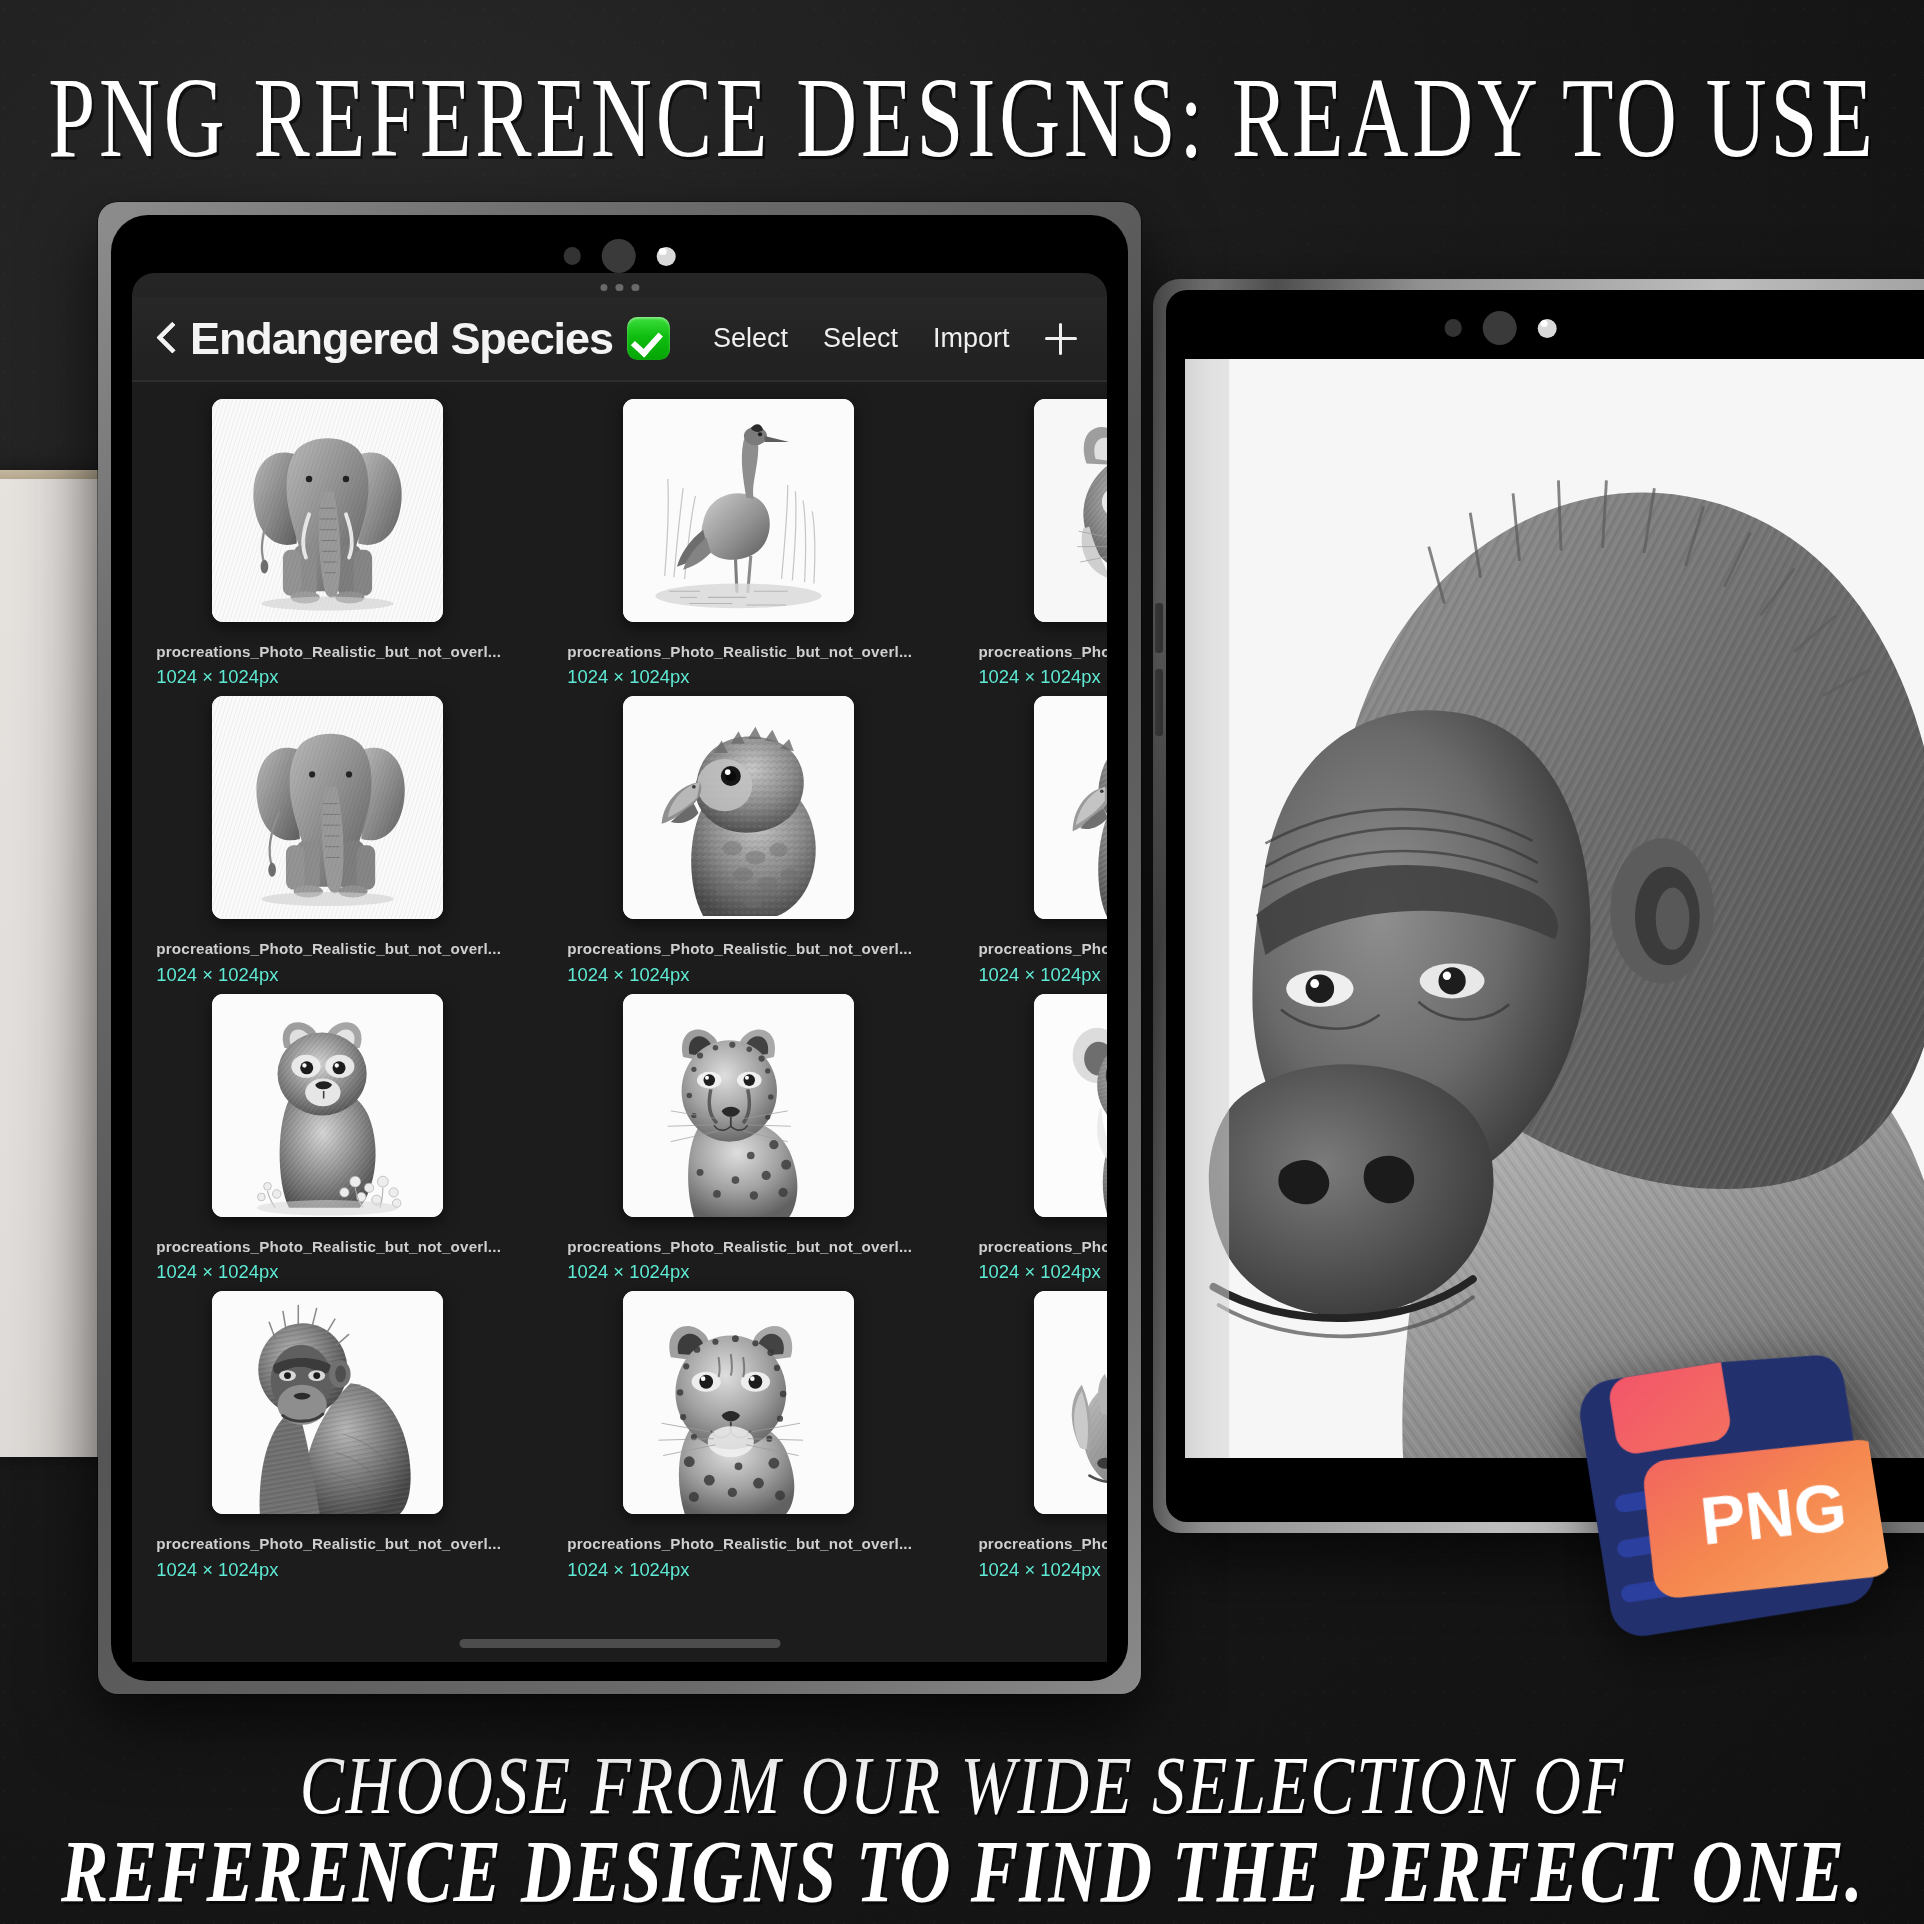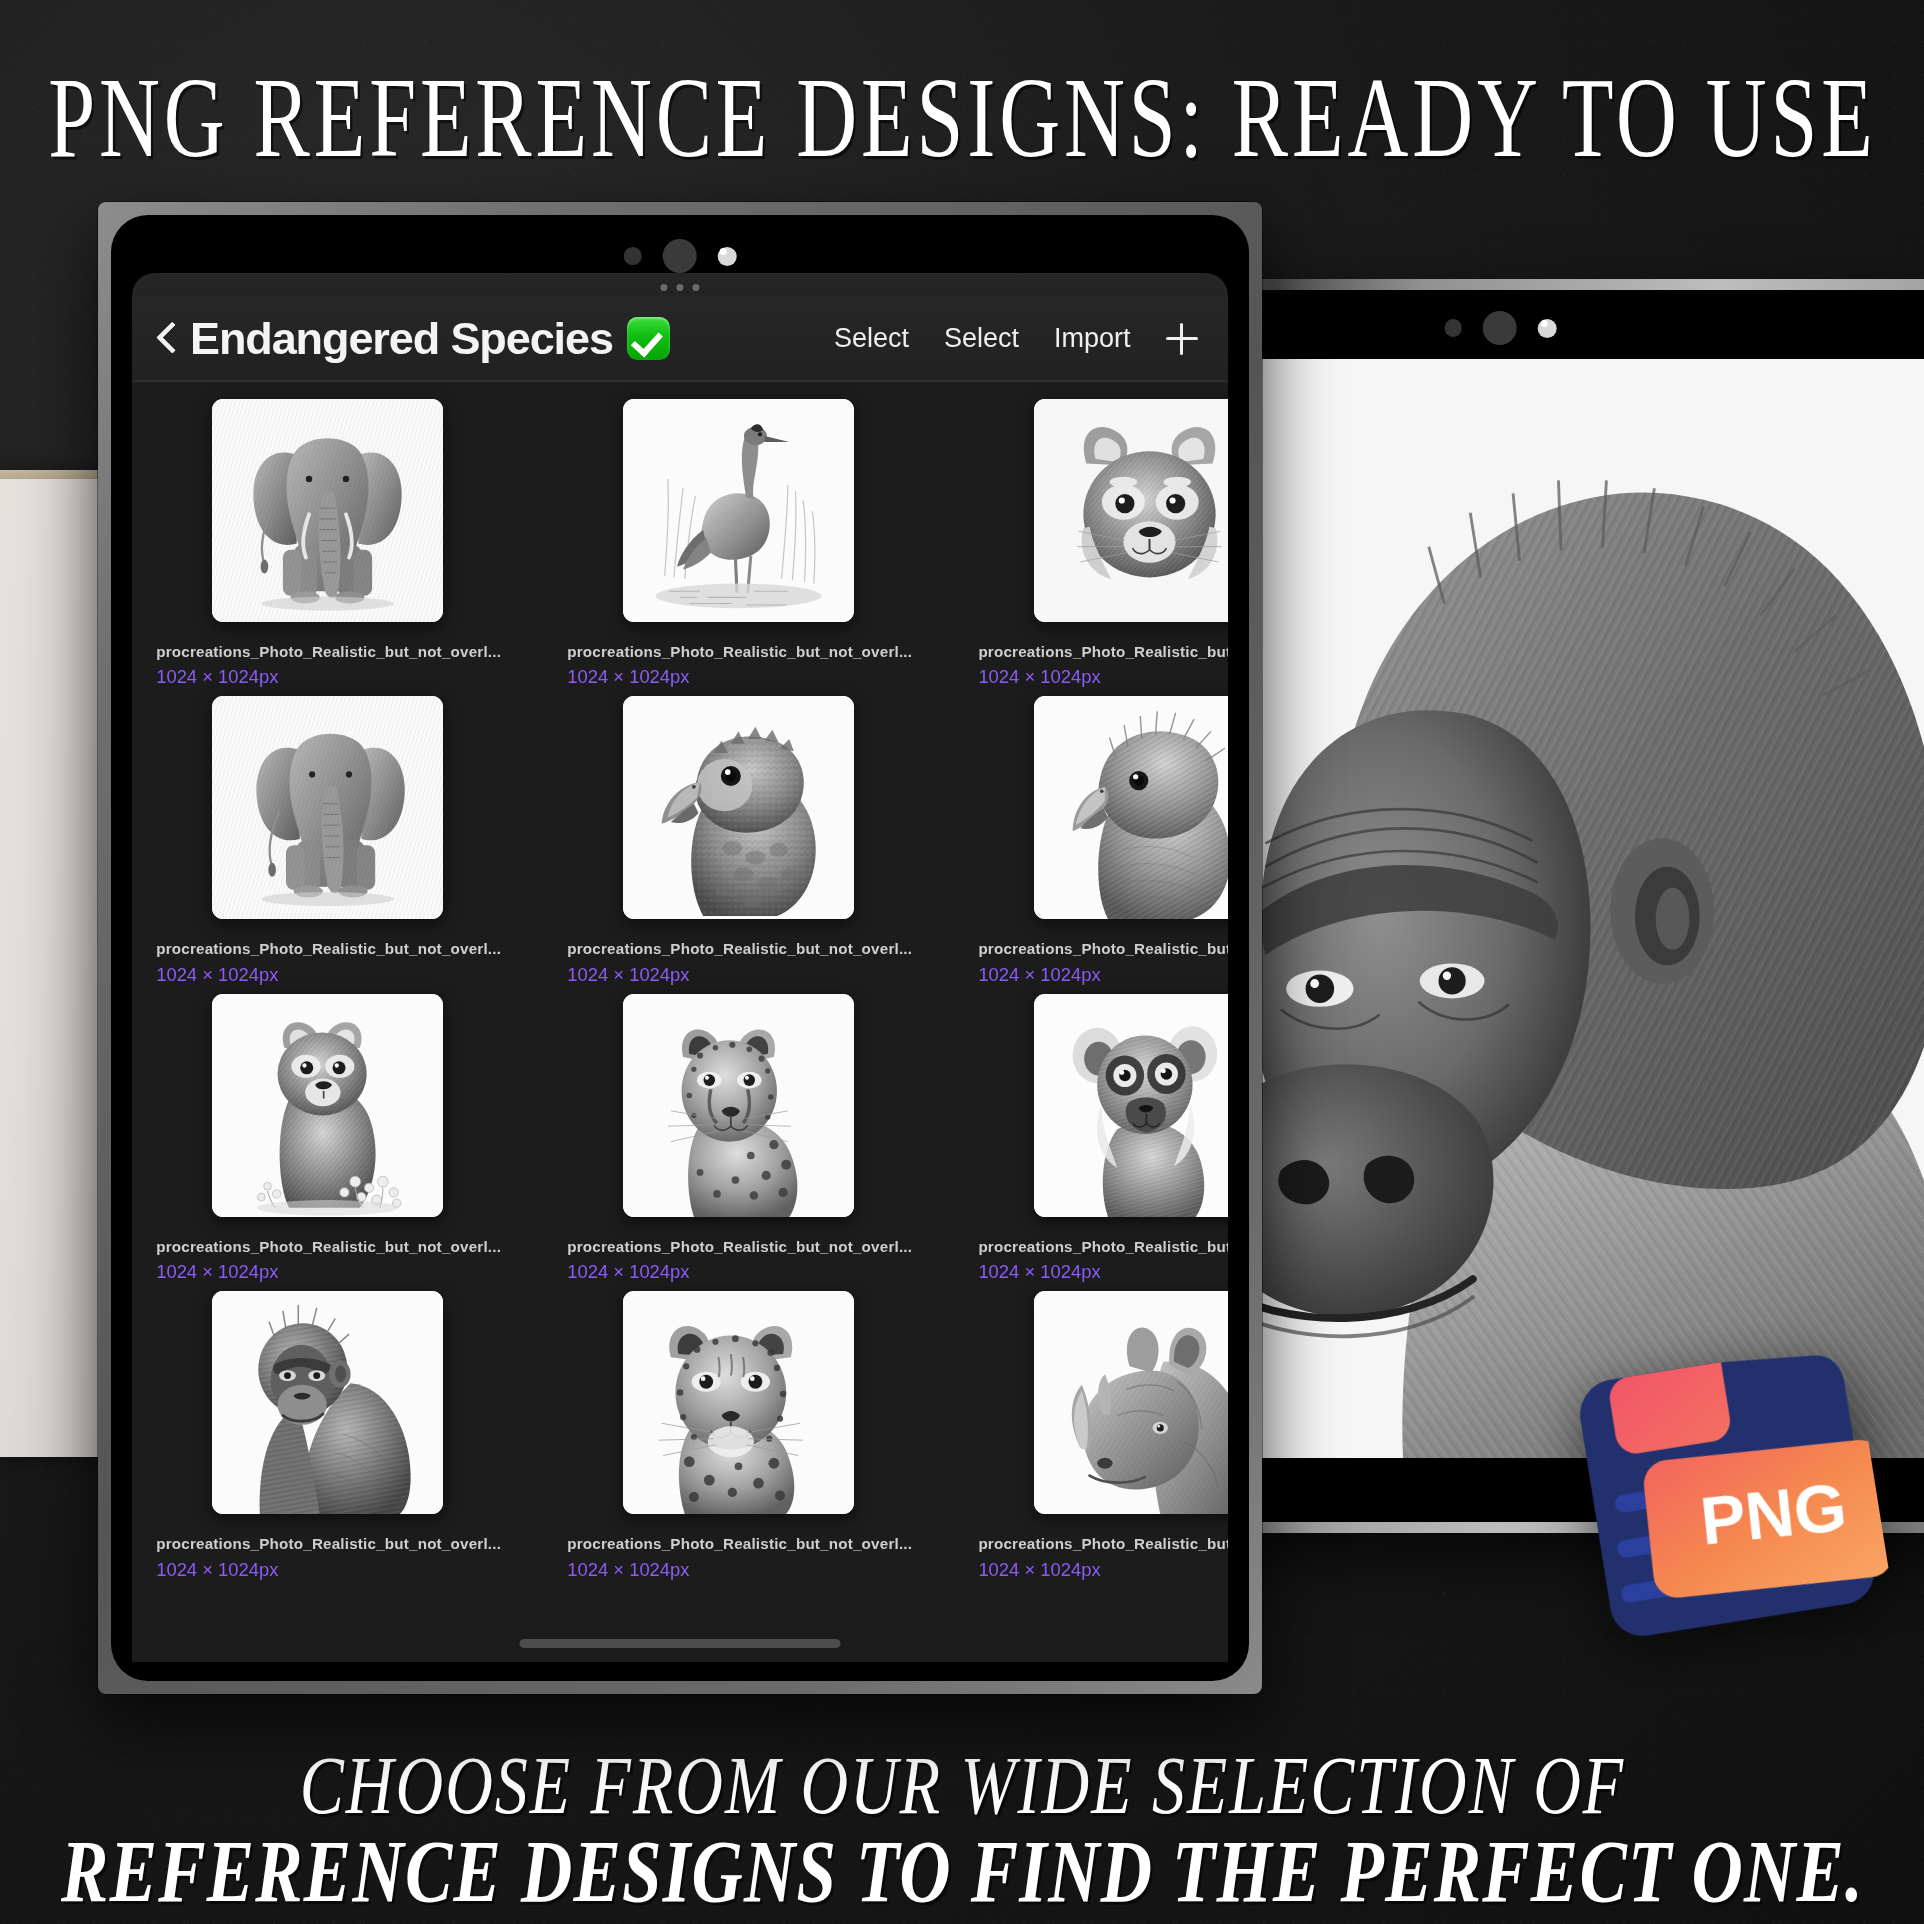--- a/index.html
+++ b/index.html
@@ -37,22 +37,22 @@
   }
   .wall-panel .panel-trim{
     position:absolute;left:0;right:0;top:0;height:8.8px;
     background:linear-gradient(#c3b79f,#b5a88e);
   }
   #wall-left{left:-8px;top:470px;width:119px;height:987px;}
   #wall-right{right:-8px;top:470px;width:132px;height:987px;}
 
   
   #tablet-left{
-    position:absolute;left:98px;top:202px;width:1164px;height:1492px;
-    border-radius:8px;
+    position:absolute;left:98px;top:202px;width:1043px;height:1492px;
+    border-radius:20px;
     background:linear-gradient(135deg,#8d8d8d 0%,#6f6f6f 18%,#555 50%,#6b6b6b 82%,#8a8a8a 100%);
     padding:13px;
     box-sizing:border-box;
     box-shadow:0 27px 72px rgba(0,0,0,.72), 0 0 0 0.8px rgba(0,0,0,.5);
     z-index:5;
   }
   #tablet-left .screen-left{
     width:100%;height:100%;border-radius:37px;background:#000;
     position:relative;overflow:hidden;
   }
@@ -136,21 +136,21 @@
     background:#fbfbfb;position:relative;
     box-shadow:0 4.8px 14.4px rgba(0,0,0,.55);
     align-self:center;
   }
   .thumb svg{display:block;width:100%;height:100%;}
   .cell-meta{padding:21px 0 0 3.2px;}
   .cell-name{
     font-size:15.2px;font-weight:700;color:#cfcfcf;letter-spacing:0.2px;
     white-space:nowrap;overflow:hidden;
   }
-  .cell-size{font-size:18.4px;color:#8b5cf6;margin-top:6.4px;white-space:nowrap;}
+  .cell-size{font-size:18.4px;color:#5eead4;margin-top:6.4px;white-space:nowrap;}
 
   .home-indicator{
     position:absolute;left:50%;transform:translateX(-50%);bottom:14.4px;
     width:321px;height:8.8px;border-radius:4.8px;background:#4d4d4d;
   }
 
   
   #tablet-right{
     position:absolute;left:1153px;top:279px;width:810px;height:1254px;
     border-radius:27px 0 0 27px;

